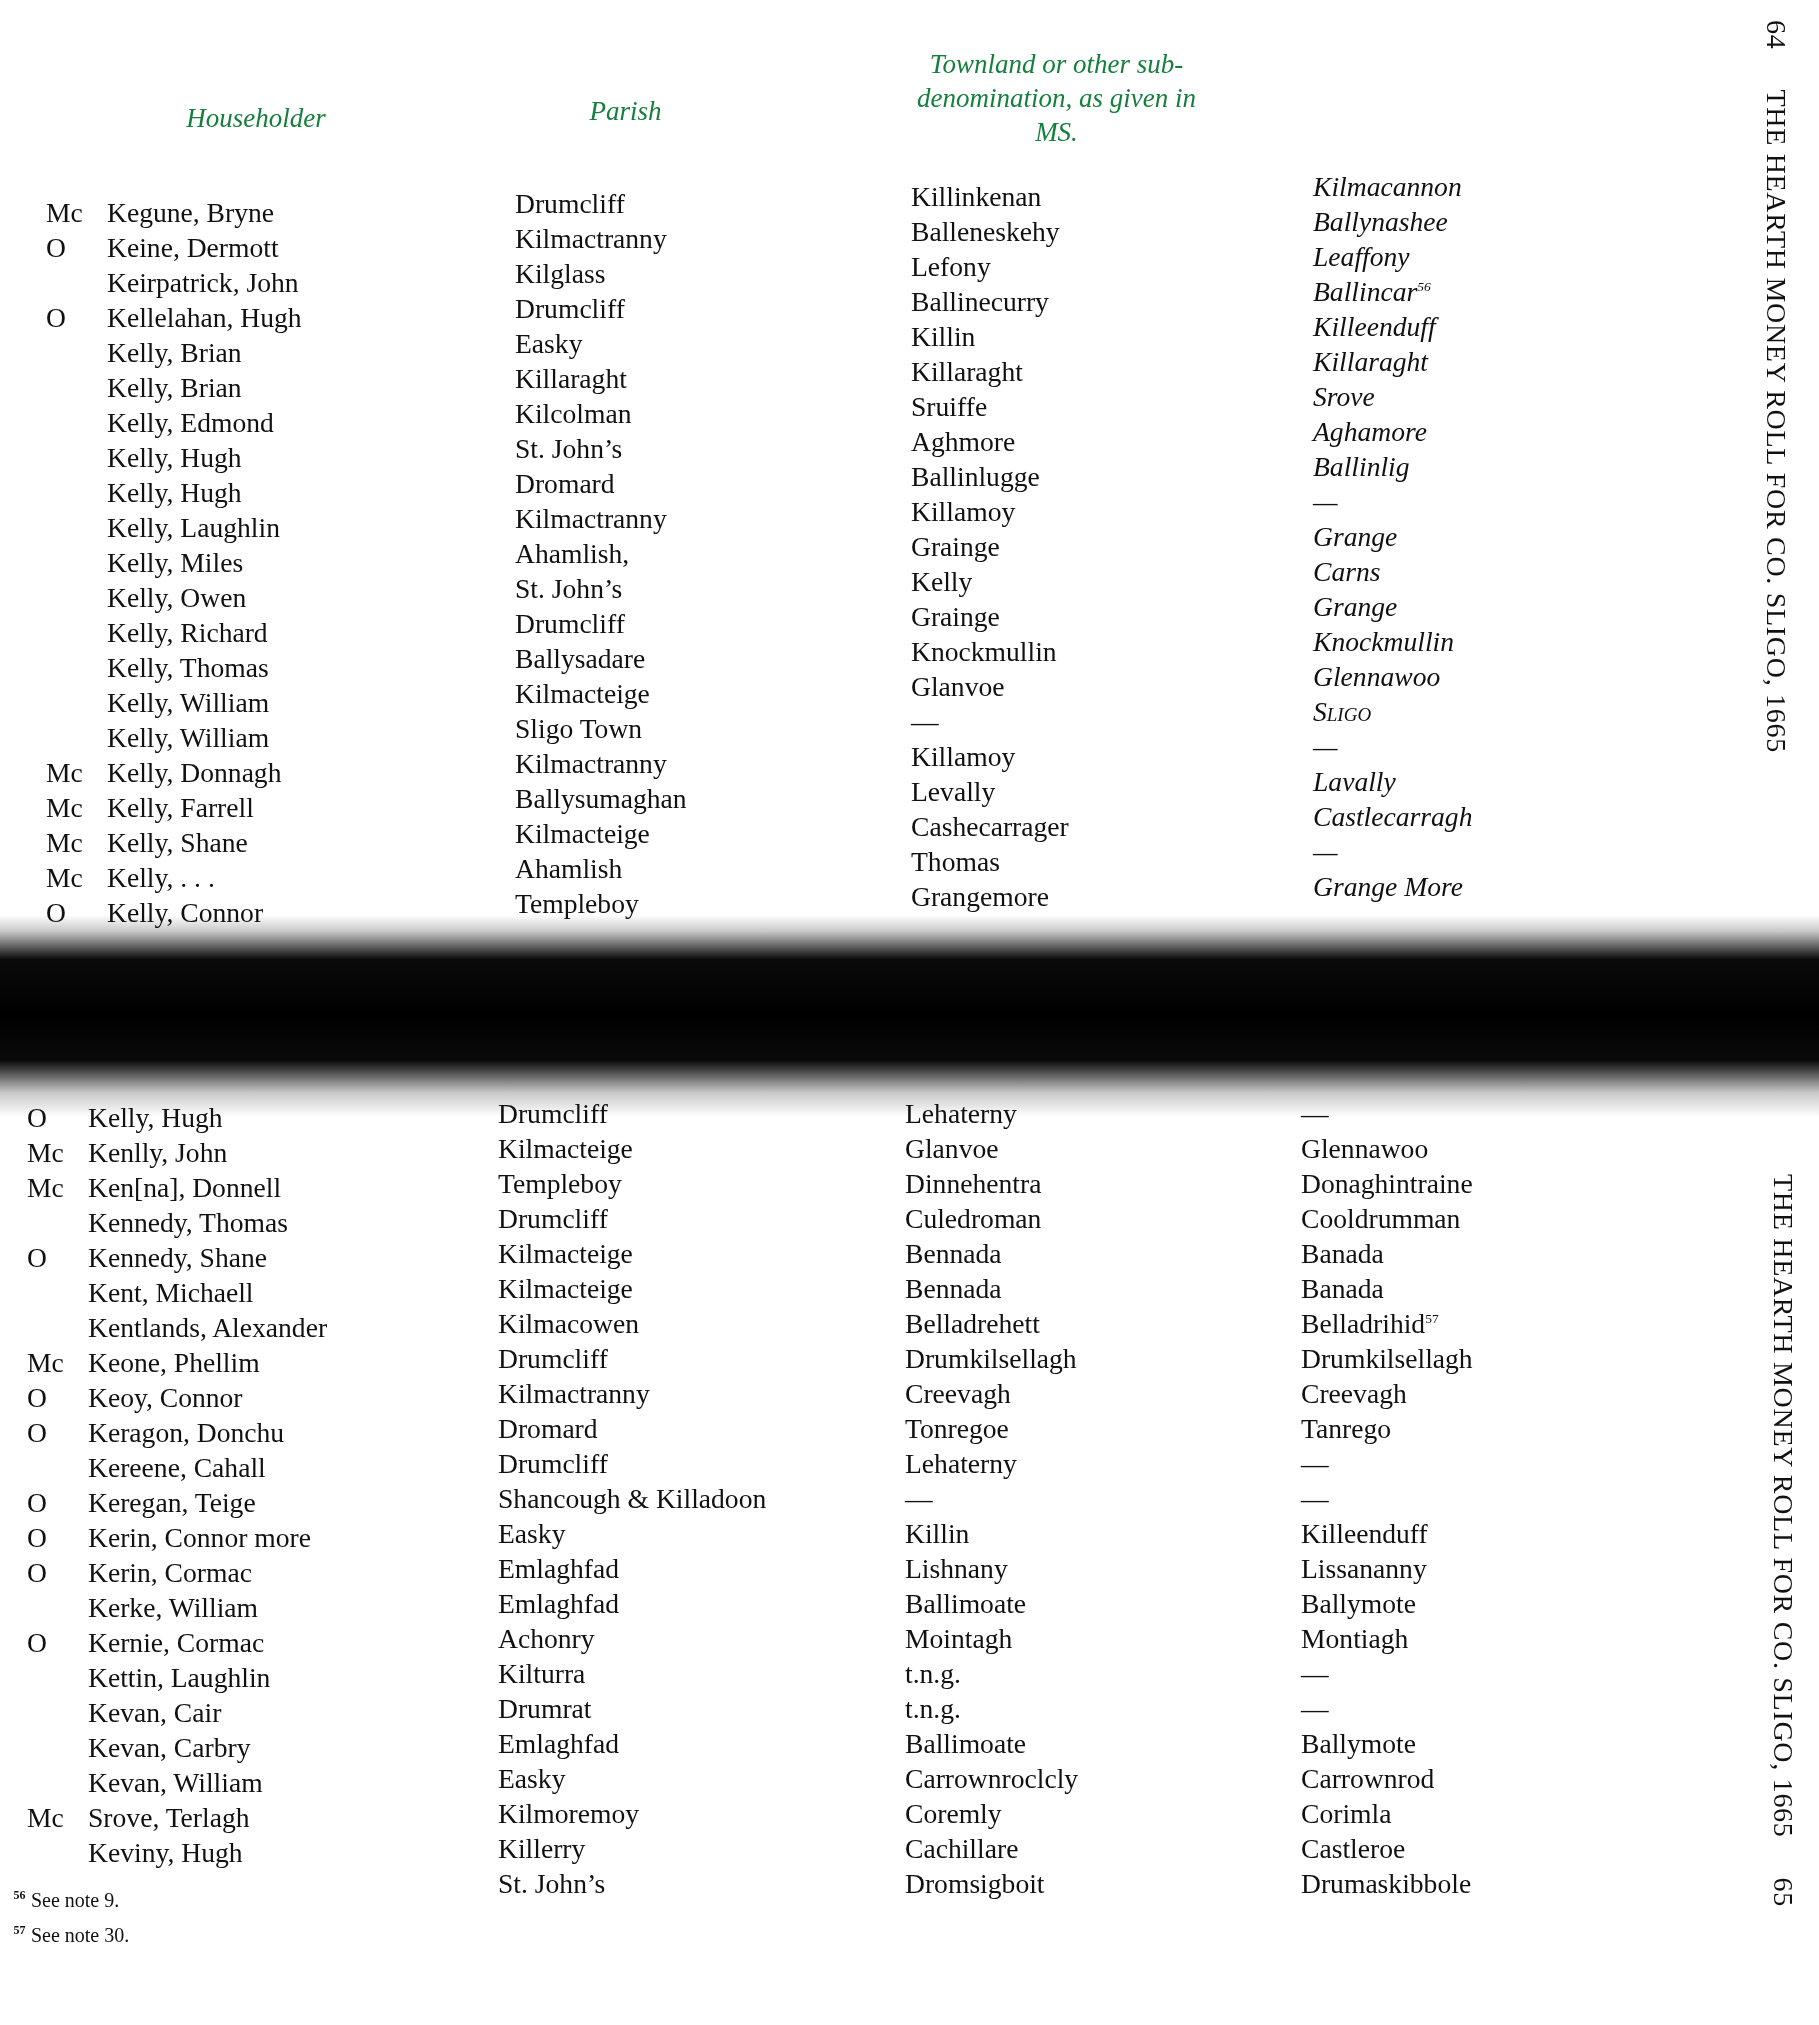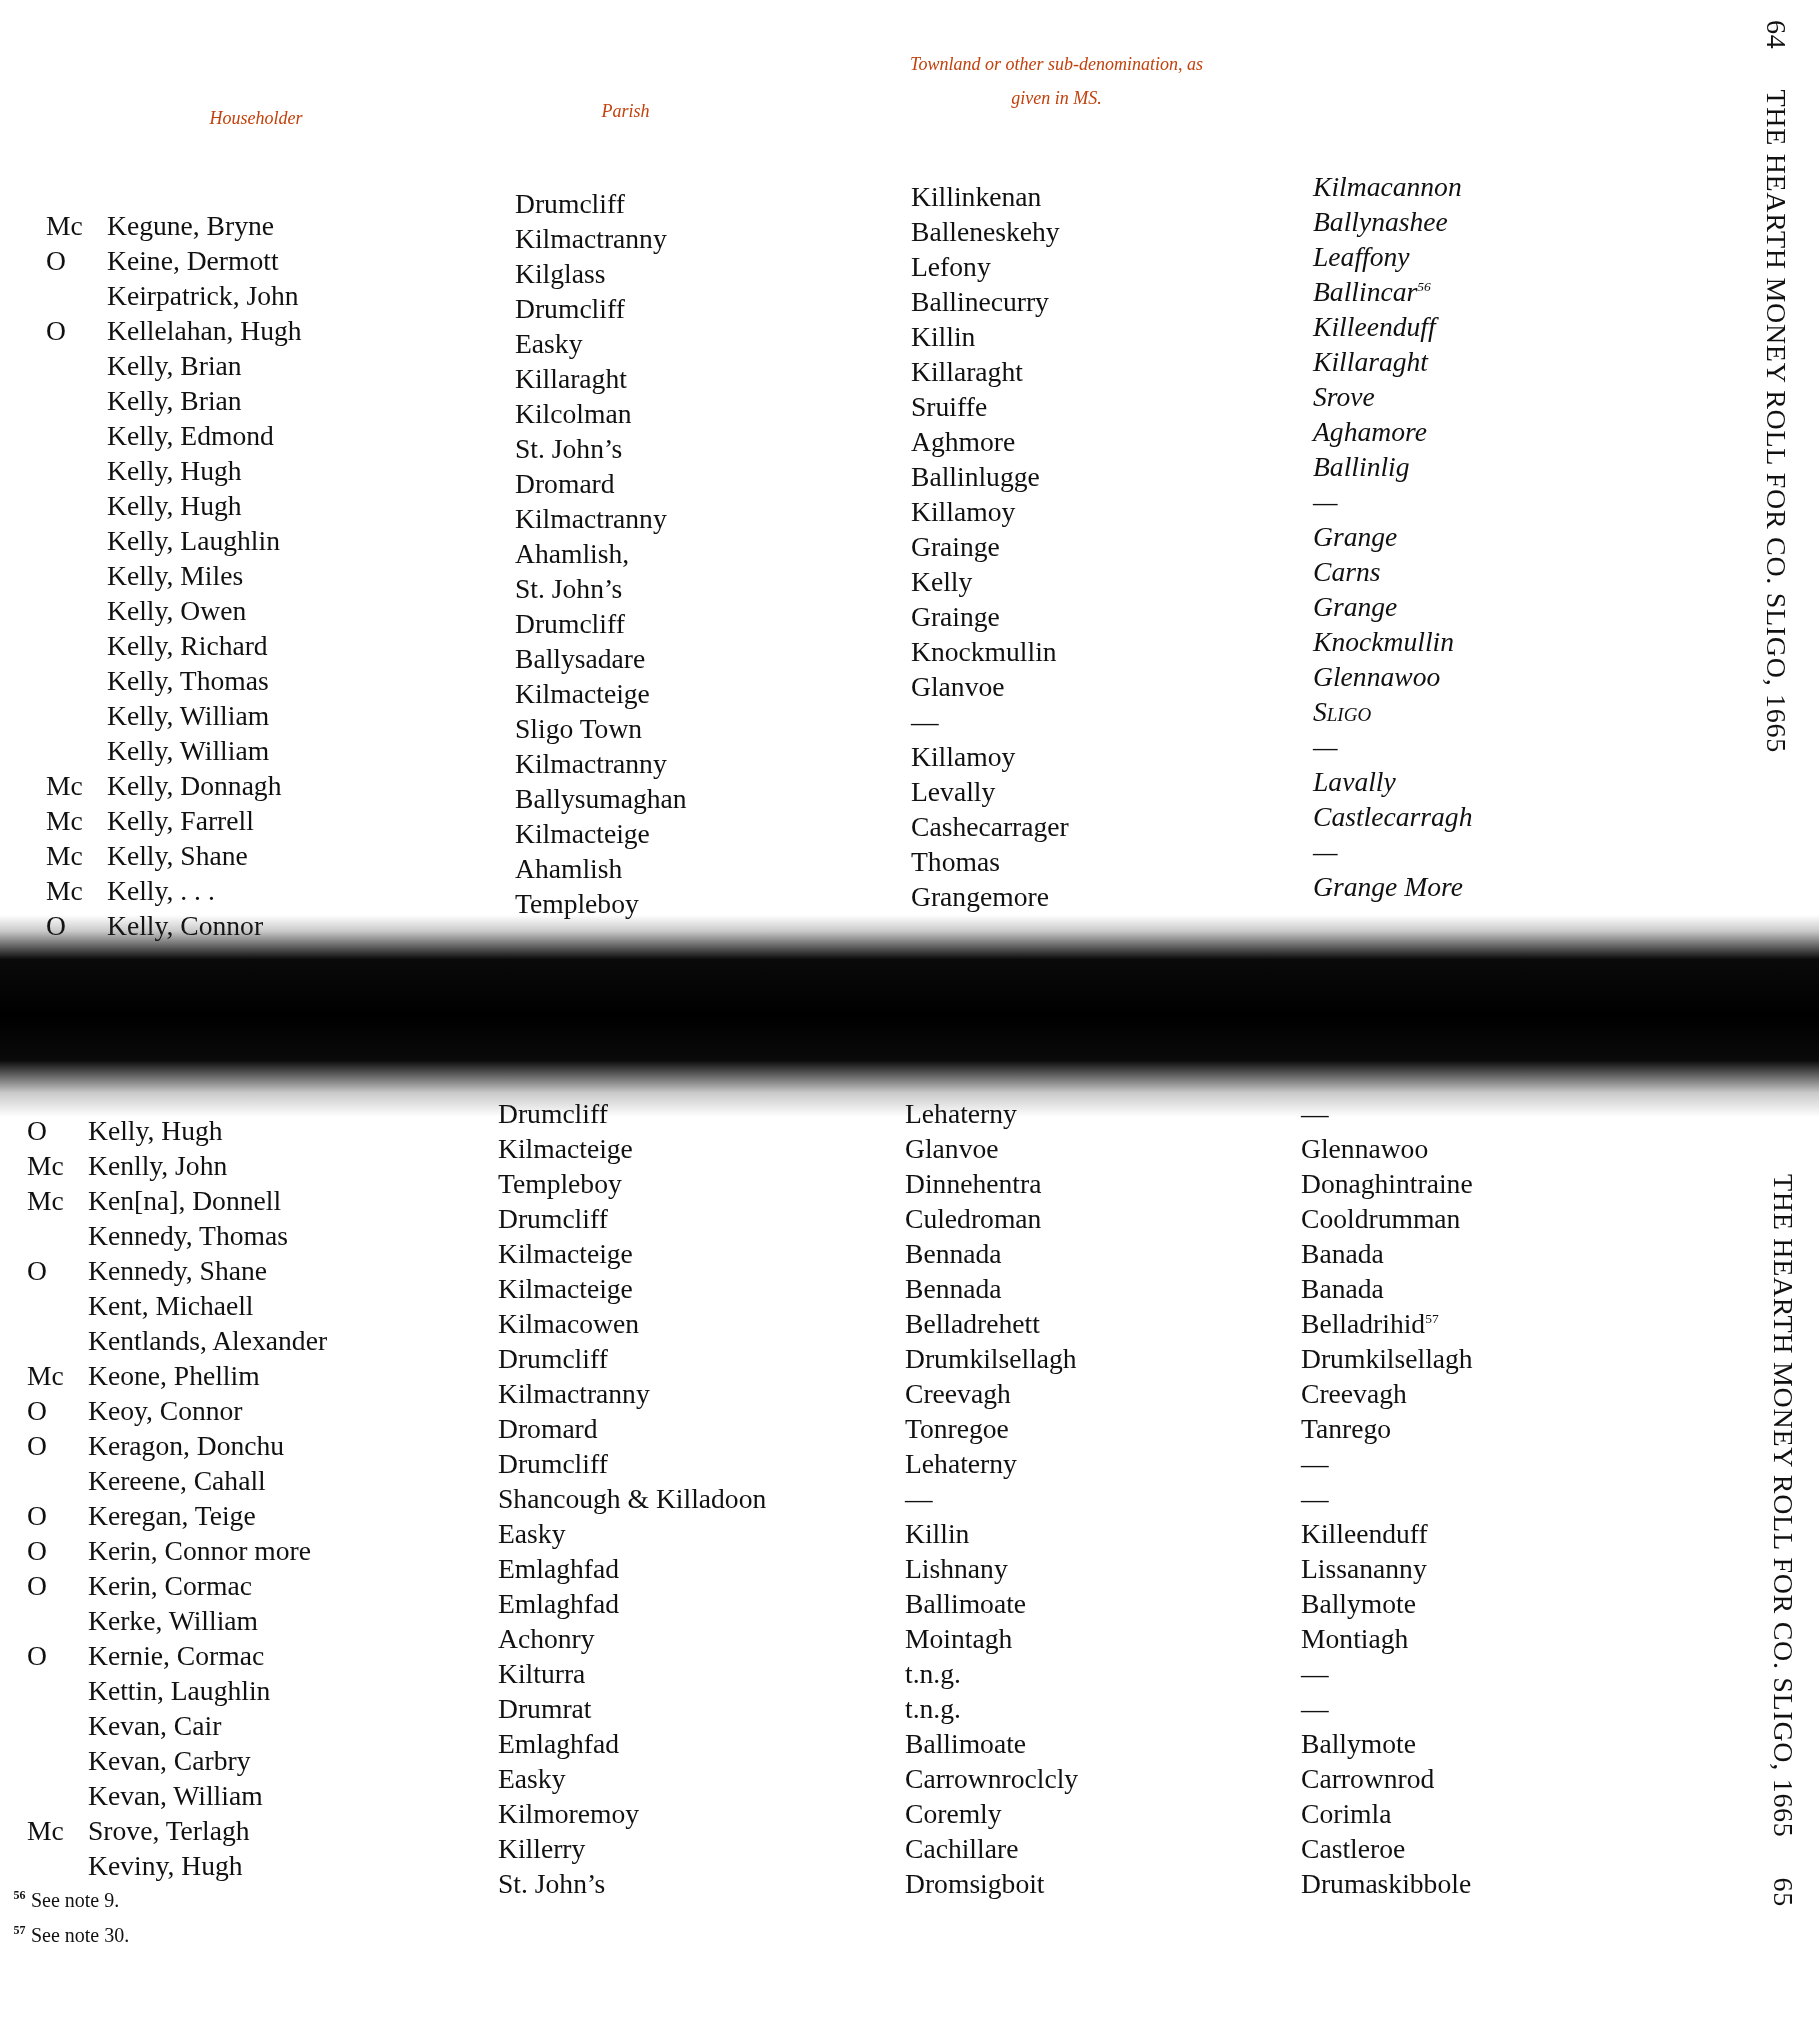--- a/index.html
+++ b/index.html
@@ -5,27 +5,27 @@
   html, body { margin: 0; padding: 0; background: #ffffff; }
   body {
     width: 1819px; height: 2025px; position: relative; overflow: hidden;
     font-family: "Liberation Serif", "DejaVu Serif", serif; color: #111111;
   }
   .page { position: absolute; left: 0; width: 1722px; }
   .page-top { top: 0; height: 942px; }
   .page-bottom { top: 1076px; height: 949px; }
 
   .col-header {
-    position: absolute; font-style: italic; font-size: 18px; line-height: 34px;
-    text-align: center; color: #c2410c;
+    position: absolute; font-style: italic; font-size: 27px; line-height: 34px;
+    text-align: center; color: #15803d;
   }
   .col { position: absolute; font-size: 27.6px; line-height: 35px; }
   .row { white-space: nowrap; height: 35px; }
   .prefix { display: inline-block; width: 61px; }
-  .name { display: inline-block; margin-top: 13px; }
+  .name { display: inline-block; }
   sup { font-size: 13.5px; vertical-align: super; line-height: 0; }
 
   .running-head {
     position: absolute; font-size: 28px; letter-spacing: 0.7px; white-space: nowrap;
     transform-origin: left top; color: #111111;
   }
   .rh-top { left: 1792px; top: 20px; transform: rotate(90deg); }
   .rh-bottom { left: 1799px; top: 1174px; transform: rotate(90deg); }
   .rh-pagenum { margin-left: 40px; }
   .rh-pagenum-pre { margin-right: 40px; }

